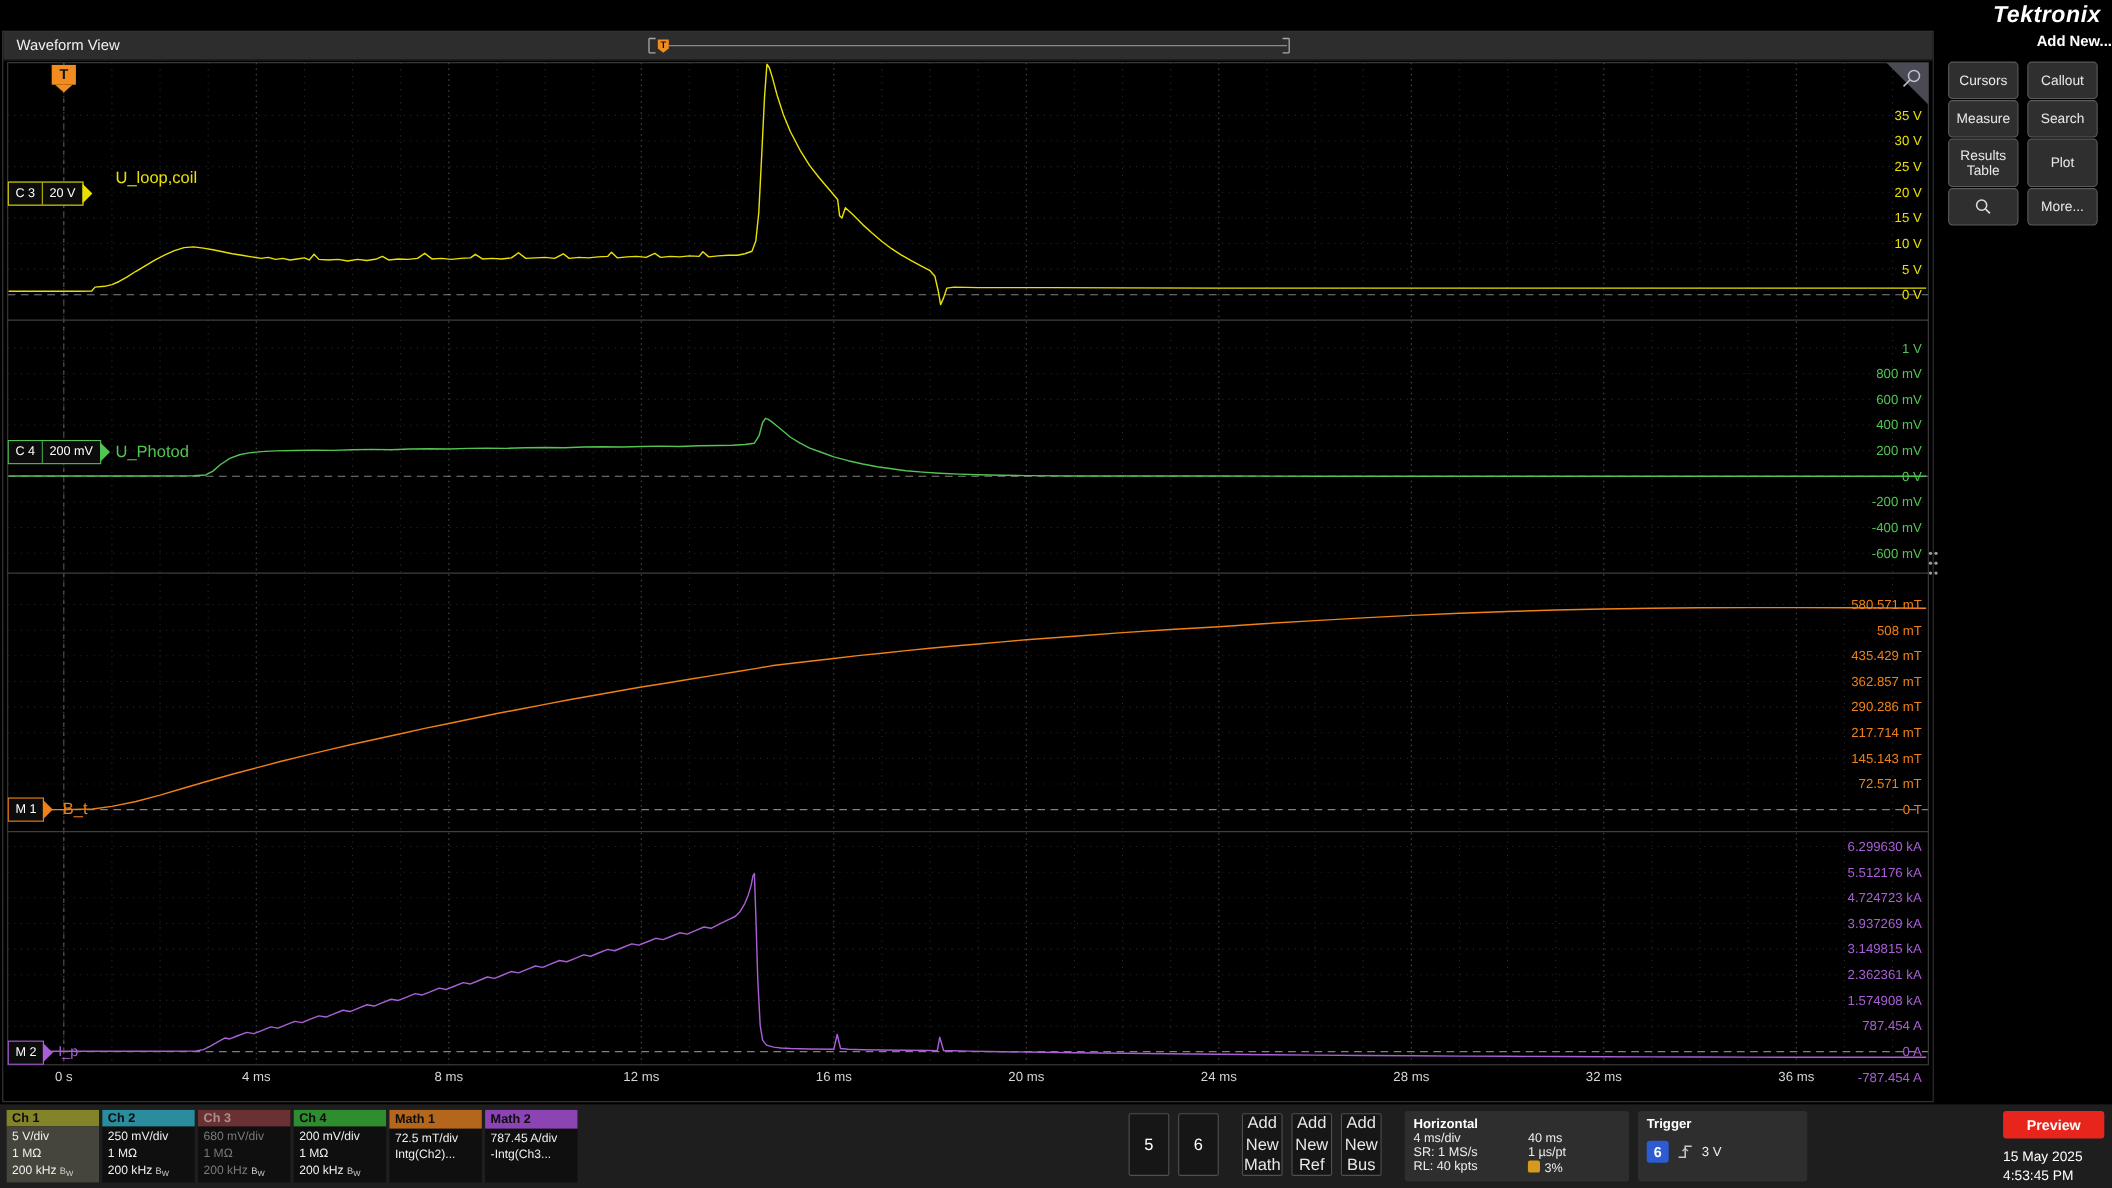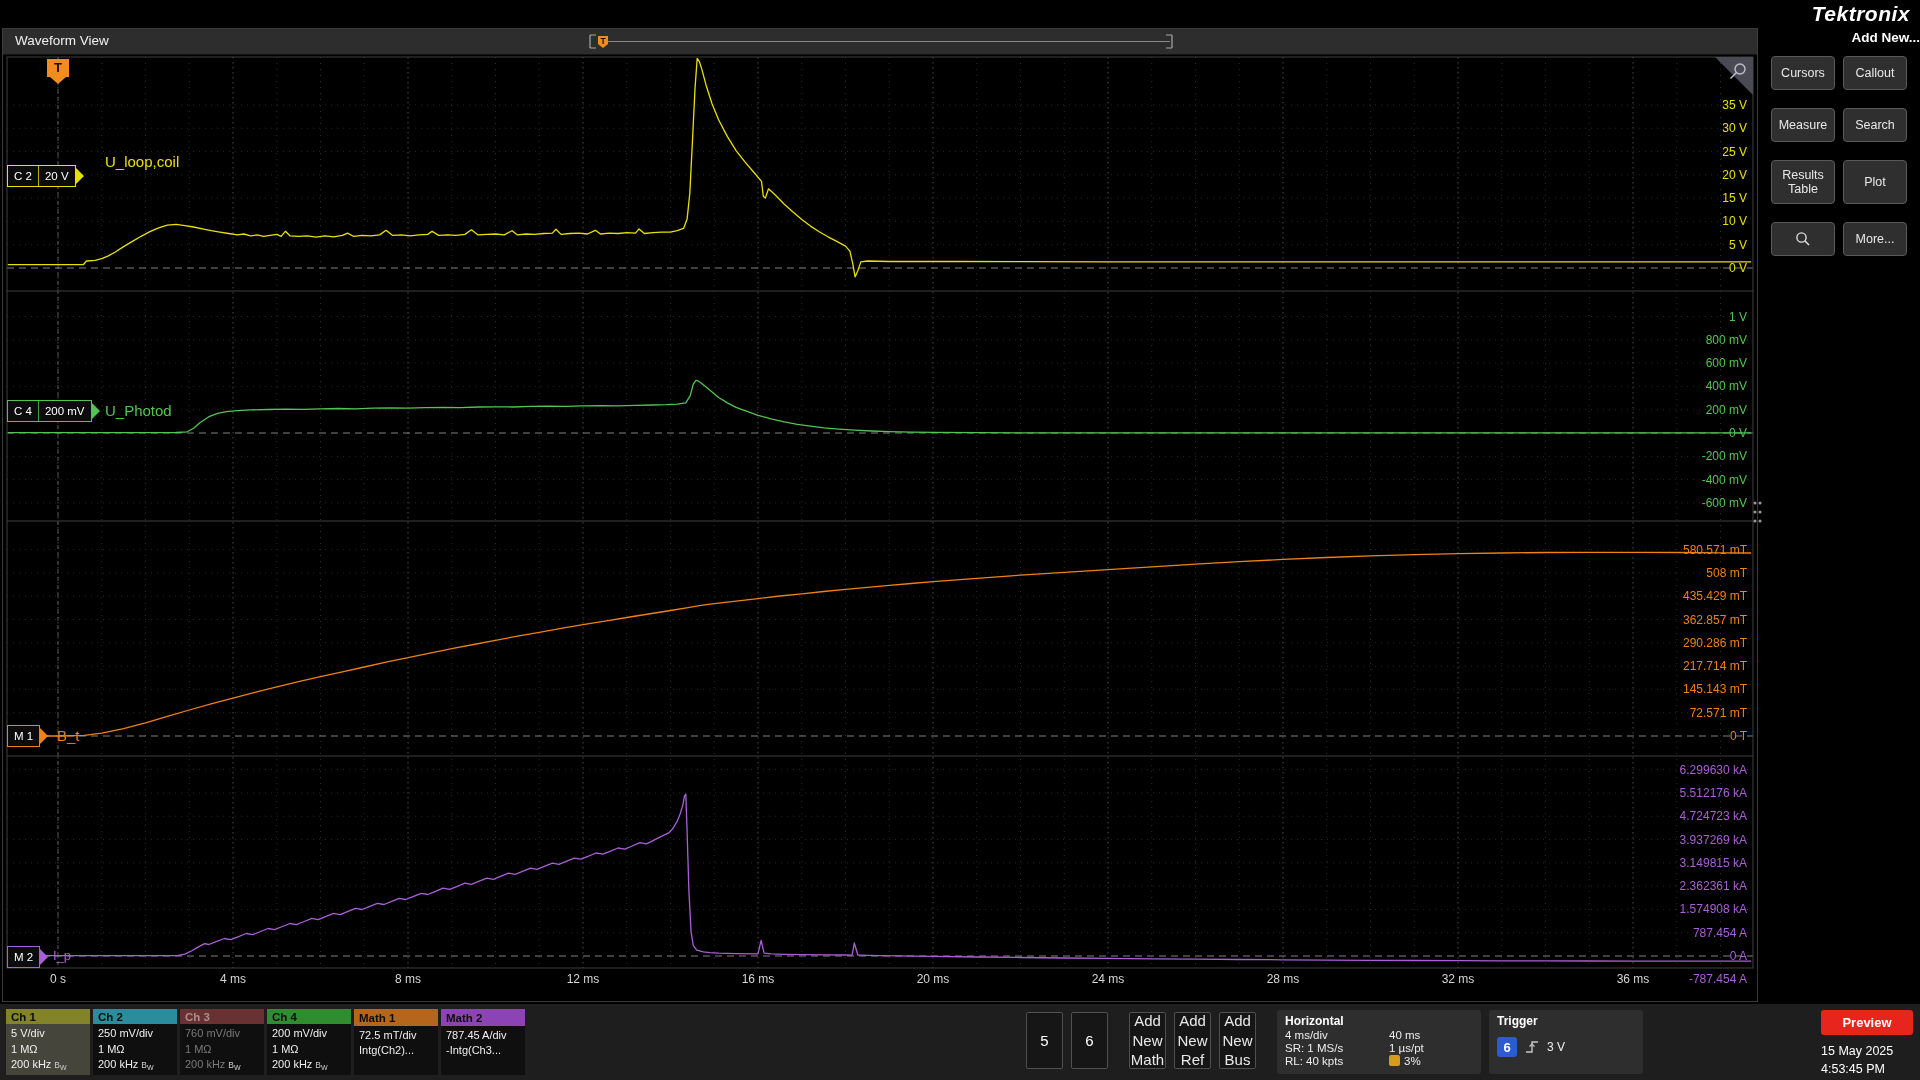--- a/index.html
+++ b/index.html
@@ -56,21 +56,21 @@
   #lab-m1{left:54px;top:698px;color:#ef8116;}
   #lab-m2{left:50px;top:919px;color:#a95fd5;font-size:13px;}
 
   
   #right-panel{position:absolute;left:1758px;top:0;width:162px;height:1004px;background:#000;}
   #logo{position:absolute;right:10px;top:2px;color:#fff;font-size:21px;font-weight:bold;
         font-style:italic;letter-spacing:.5px;}
   #add-new{position:absolute;left:0;top:30px;width:100%;text-align:right;color:#fff;
            font-weight:bold;font-size:13.5px;}
   #rp-buttons{position:absolute;left:13px;top:56px;width:136px;display:grid;
-              grid-template-columns:1fr 1fr;gap:18px 8px;}
+              grid-template-columns:1fr 1fr;gap:1px 8px;}
   .rp-btn{height:34px;background:#2f2f2f;border:1px solid #5a5a5a;border-radius:4px;color:#e8e8e8;
           font-size:12.5px;display:flex;align-items:center;justify-content:center;text-align:center;
           line-height:1.15;padding:2px;box-sizing:border-box;}
   .rp-btn.tall{height:44px;}
 
   #splitter{position:absolute;left:1751px;top:498px;width:13px;height:28px;}
 
   
   #bottom-bar{position:absolute;left:0;top:1004px;width:1920px;height:76px;background:#1e1e1e;}
   #bb-badges{position:absolute;left:6px;top:5px;display:flex;gap:3px;}
@@ -286,21 +286,21 @@
         <circle cx="1737" cy="14" r="5" fill="none" stroke="#c0c0cc" stroke-width="1.4"></circle>
         <line x1="1733.5" y1="17.5" x2="1727.5" y2="23.5" stroke="#c0c0cc" stroke-width="1.4"></line>
       </g>
     </svg>
 
     <div class="trig-flag">
       <span>T</span>
     </div>
 
     <div id="badge-c1" class="ch-badge c1">
-      <span>C 2</span>
+      <span>C 3</span>
       <span class="sep"></span>
       <span>20 V</span>
     </div>
     <div id="lab-c1" class="trace-label">U_loop,coil</div>
 
     <div id="badge-c4" class="ch-badge c4">
       <span>C 4</span>
       <span class="sep"></span>
       <span>200 mV</span>
     </div>
@@ -362,21 +362,21 @@
         <div class="bhead">Ch 2</div>
         <div class="bbody">
           <div>250 mV/div</div>
           <div>1 MΩ</div>
           <div><span>200 kHz</span><span class="bwtag"><span>B</span><span class="bw-sub">W</span></span></div>
         </div>
       </div>
       <div class="bb b-ch3">
         <div class="bhead">Ch 3</div>
         <div class="bbody">
-          <div>760 mV/div</div>
+          <div>680 mV/div</div>
           <div>1 MΩ</div>
           <div><span>200 kHz</span><span class="bwtag"><span>B</span><span class="bw-sub">W</span></span></div>
         </div>
       </div>
       <div class="bb b-ch4">
         <div class="bhead">Ch 4</div>
         <div class="bbody">
           <div>200 mV/div</div>
           <div>1 MΩ</div>
           <div><span>200 kHz</span><span class="bwtag"><span>B</span><span class="bw-sub">W</span></span></div>

